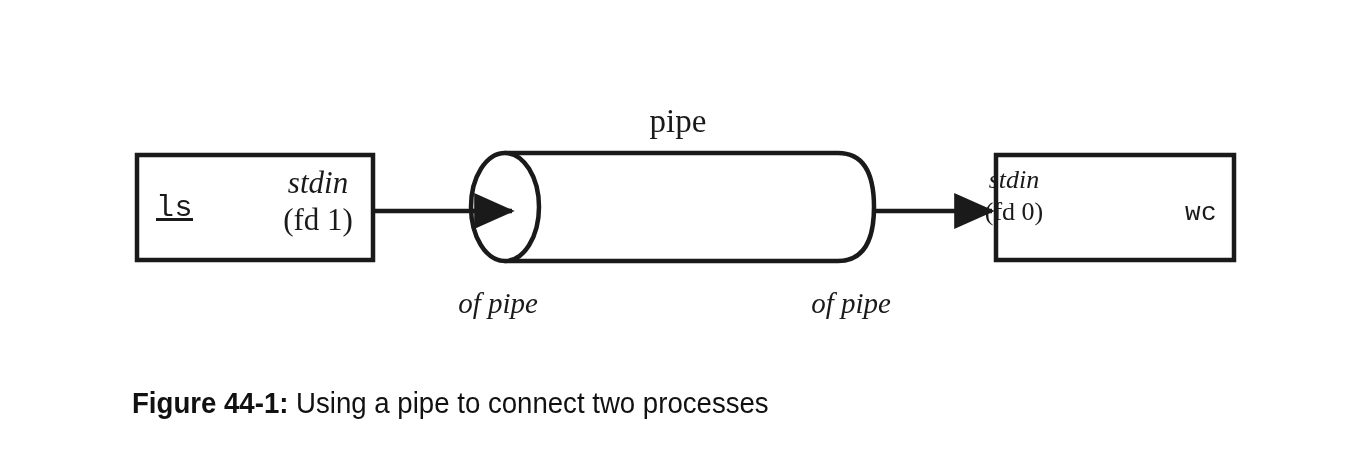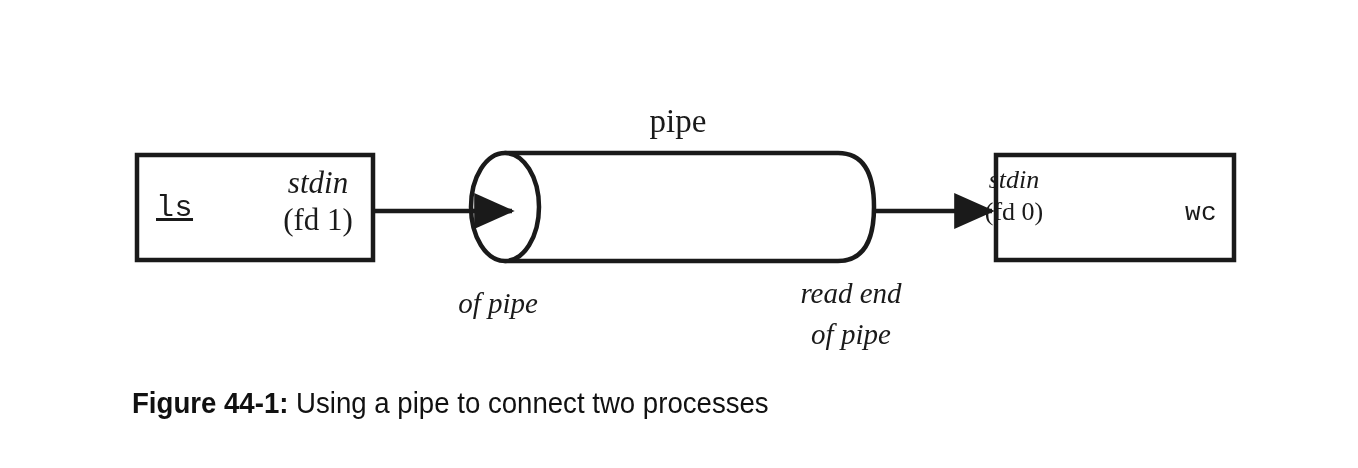--- a/index.html
+++ b/index.html
@@ -176,21 +176,20 @@
     <span class="l2">(fd 0)</span>
   </div>
 
   <div class="txt mono" id="wc-label">wc</div>
 
   <div class="txt serif-italic ctr end-caption" id="write-end-caption">
     <span class="l2">of pipe</span>
   </div>
 
   <div class="txt serif-italic ctr end-caption" id="read-end-caption">
-    <span class="l1">read end</span>
     <span class="l2">of pipe</span>
   </div>
 
   <div id="figure-caption">
     <span class="cap-label">Figure 44-1:</span><span class="cap-text"> Using a pipe to connect two processes</span>
   </div>
 
 </div>
 
 </body></html>

